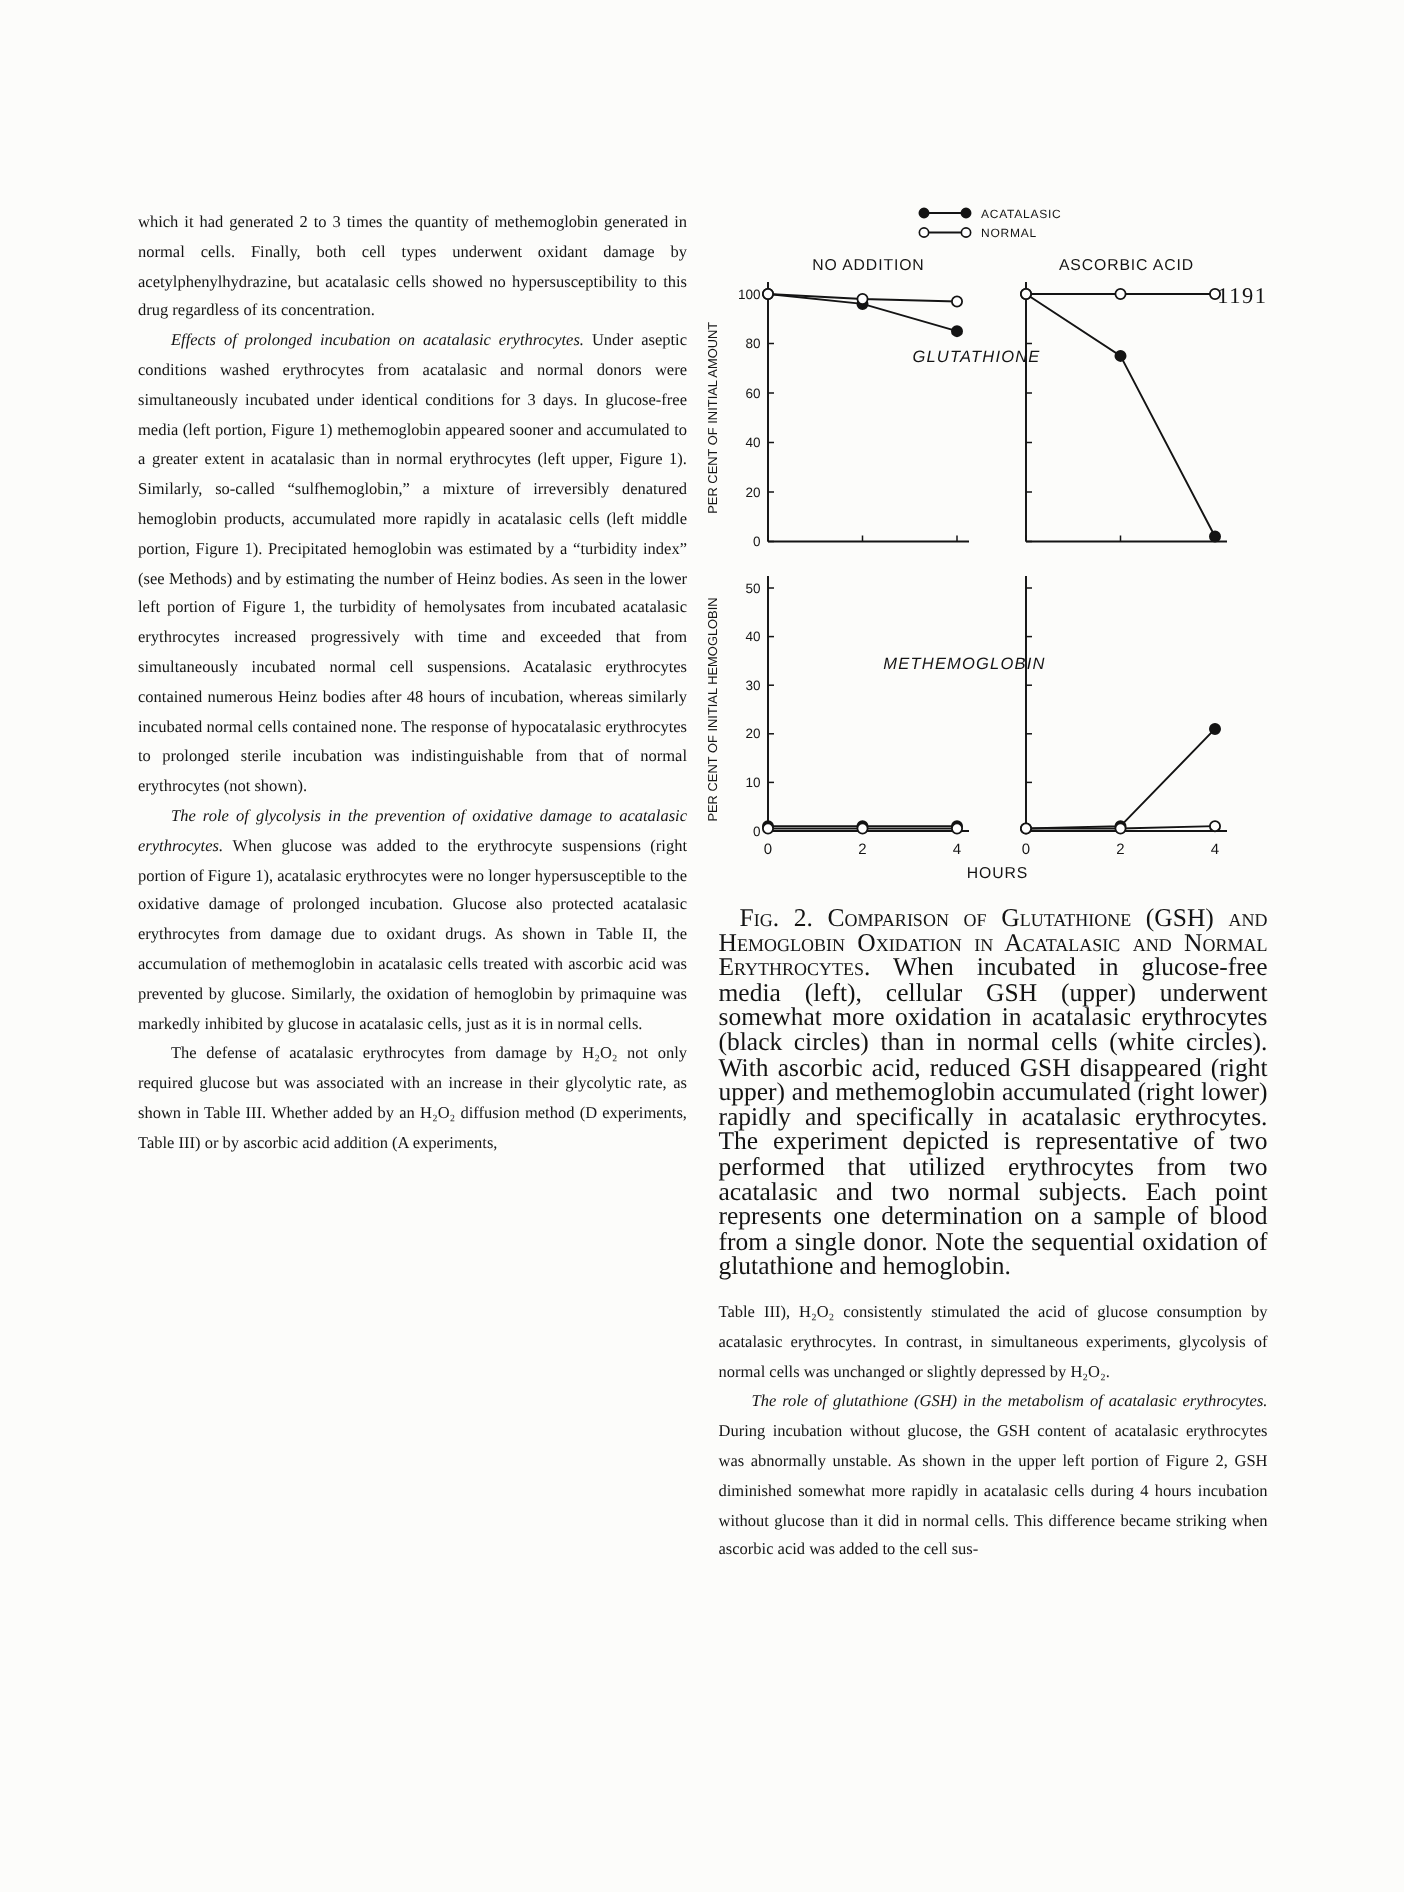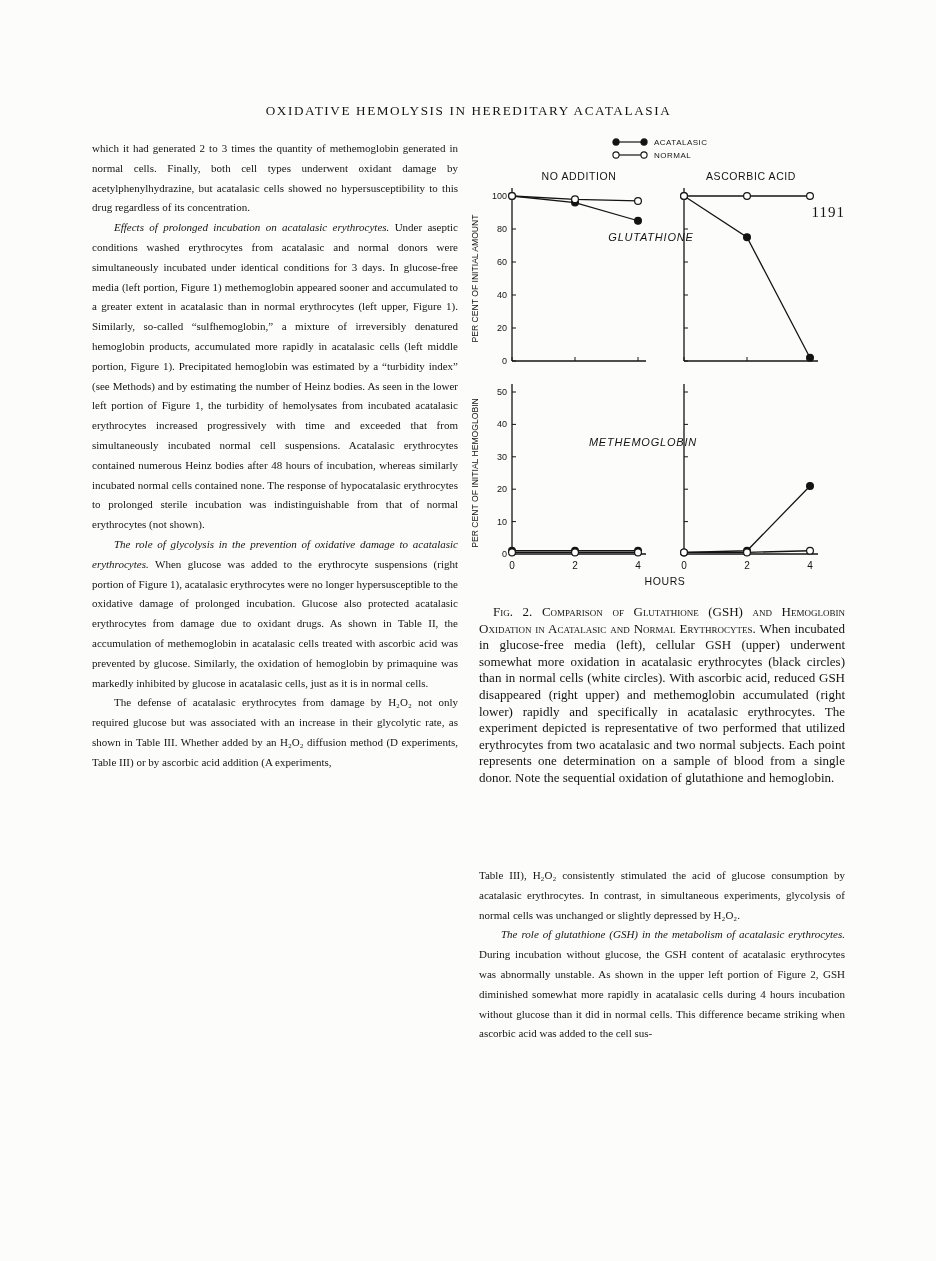--- a/index.html
+++ b/index.html
@@ -8,45 +8,44 @@
     background:#fcfcfa;color:#141414;
     font-family:"Liberation Serif","DejaVu Serif",serif;
     position:relative;overflow:hidden;
   }
   .page{position:absolute;inset:0;}
   .running-head{
     position:absolute;top:103px;left:92px;width:753px;
     font-size:13.2px;letter-spacing:1.6px;text-align:center;
   }
   .page-number{
-    position:absolute;top:101px;right:0;
+    position:absolute;top:87px;right:0;
     font-size:15px;letter-spacing:1px;text-align:right;
   }
   .col{position:absolute;width:366px;font-size:11px;line-height:19.8px;text-align:justify;}
   .col-left{left:92px;top:139px;}
   .col-right-text{left:479px;top:866px;}
   .para{margin:0;}
   .para.indent{text-indent:22px;}
   .figure-wrap{position:absolute;left:468px;top:134px;width:368px;height:472px;}
   .caption{
     position:absolute;left:479px;top:604px;width:366px;
-    font-size:13px;line-height:16.6px;text-align:justify;margin:0;text-indent:14px;
+    font-size:17px;line-height:16.6px;text-align:justify;margin:0;text-indent:14px;
   }
   .sc{font-variant:small-caps;}
   i{}
   .figtext{font-family:"Liberation Sans","DejaVu Sans",sans-serif;fill:#141414;}
   svg text{fill:#141414;}
 </style>
 </head>
 <body>
 
 <div class="page">
 
   <div class="running-head">
-    <span>OXIDATIVE HEMOLYSIS IN HEREDITARY ACATALASIA</span>
     <span class="page-number">1191</span>
   </div>
 
   <div class="col col-left">
       <p class="para">which it had generated 2 to 3 times the quantity of methemoglobin generated in normal cells. Finally, both cell types underwent oxidant damage by acetylphenylhydrazine, but acatalasic cells showed no hypersusceptibility to this drug regardless of its concentration.</p>
       <p class="para indent"><i>Effects of prolonged incubation on acatalasic erythrocytes.  </i>Under aseptic conditions washed erythrocytes from acatalasic and normal donors were simultaneously incubated under identical conditions for 3 days. In glucose-free media (left portion, Figure 1) methemoglobin appeared sooner and accumulated to a greater extent in acatalasic than in normal erythrocytes (left upper, Figure 1). Similarly, so-called “sulfhemoglobin,” a mixture of irreversibly denatured hemoglobin products, accumulated more rapidly in acatalasic cells (left middle portion, Figure 1). Precipitated hemoglobin was estimated by a “turbidity index” (see Methods) and by estimating the number of Heinz bodies. As seen in the lower left portion of Figure 1, the turbidity of hemolysates from incubated acatalasic erythrocytes increased progressively with time and exceeded that from simultaneously incubated normal cell suspensions. Acatalasic erythrocytes contained numerous Heinz bodies after 48 hours of incubation, whereas similarly incubated normal cells contained none. The response of hypocatalasic erythrocytes to prolonged sterile incubation was indistinguishable from that of normal erythrocytes (not shown).</p>
       <p class="para indent"><i>The role of glycolysis in the prevention of oxidative damage to acatalasic erythrocytes.  </i>When glucose was added to the erythrocyte suspensions (right portion of Figure 1), acatalasic erythrocytes were no longer hypersusceptible to the oxidative damage of prolonged incubation. Glucose also protected acatalasic erythrocytes from damage due to oxidant drugs. As shown in Table II, the accumulation of methemoglobin in acatalasic cells treated with ascorbic acid was prevented by glucose. Similarly, the oxidation of hemoglobin by primaquine was markedly inhibited by glucose in acatalasic cells, just as it is in normal cells.</p>
       <p class="para indent">The defense of acatalasic erythrocytes from damage by H₂O₂ not only required glucose but was associated with an increase in their glycolytic rate, as shown in Table III. Whether added by an H₂O₂ diffusion method (D experiments, Table III) or by ascorbic acid addition (A experiments,</p>
     </div>
 

